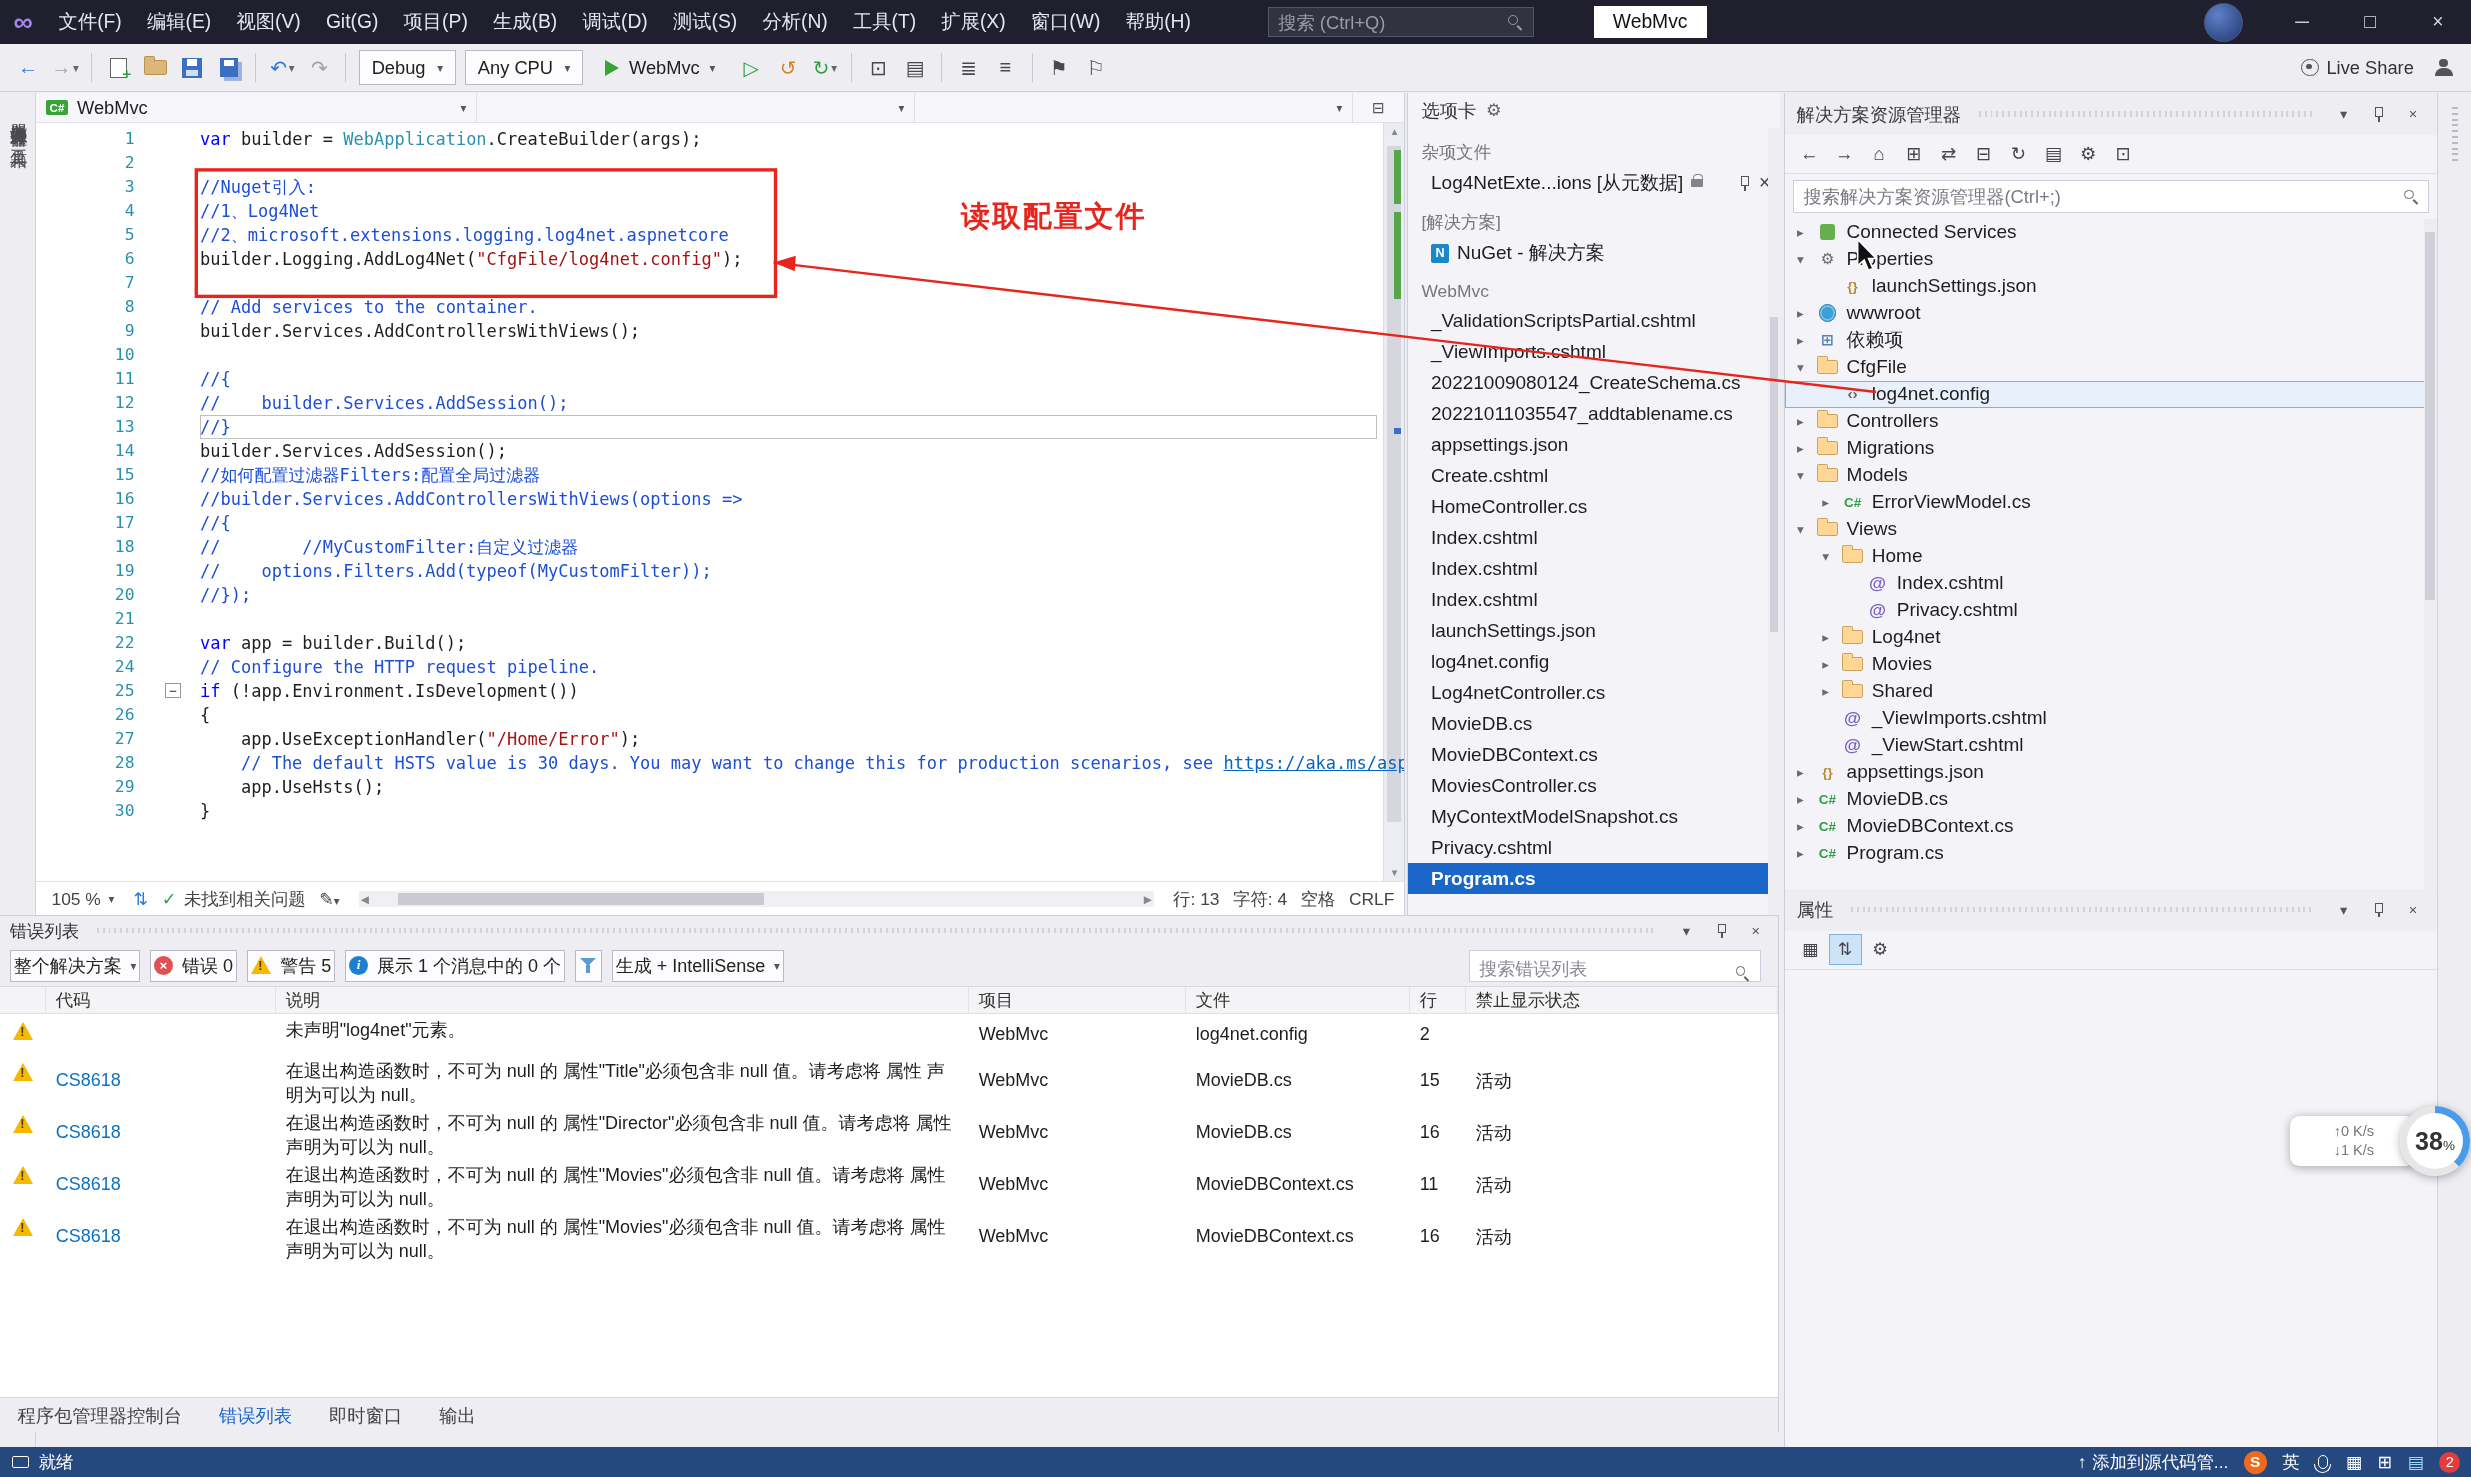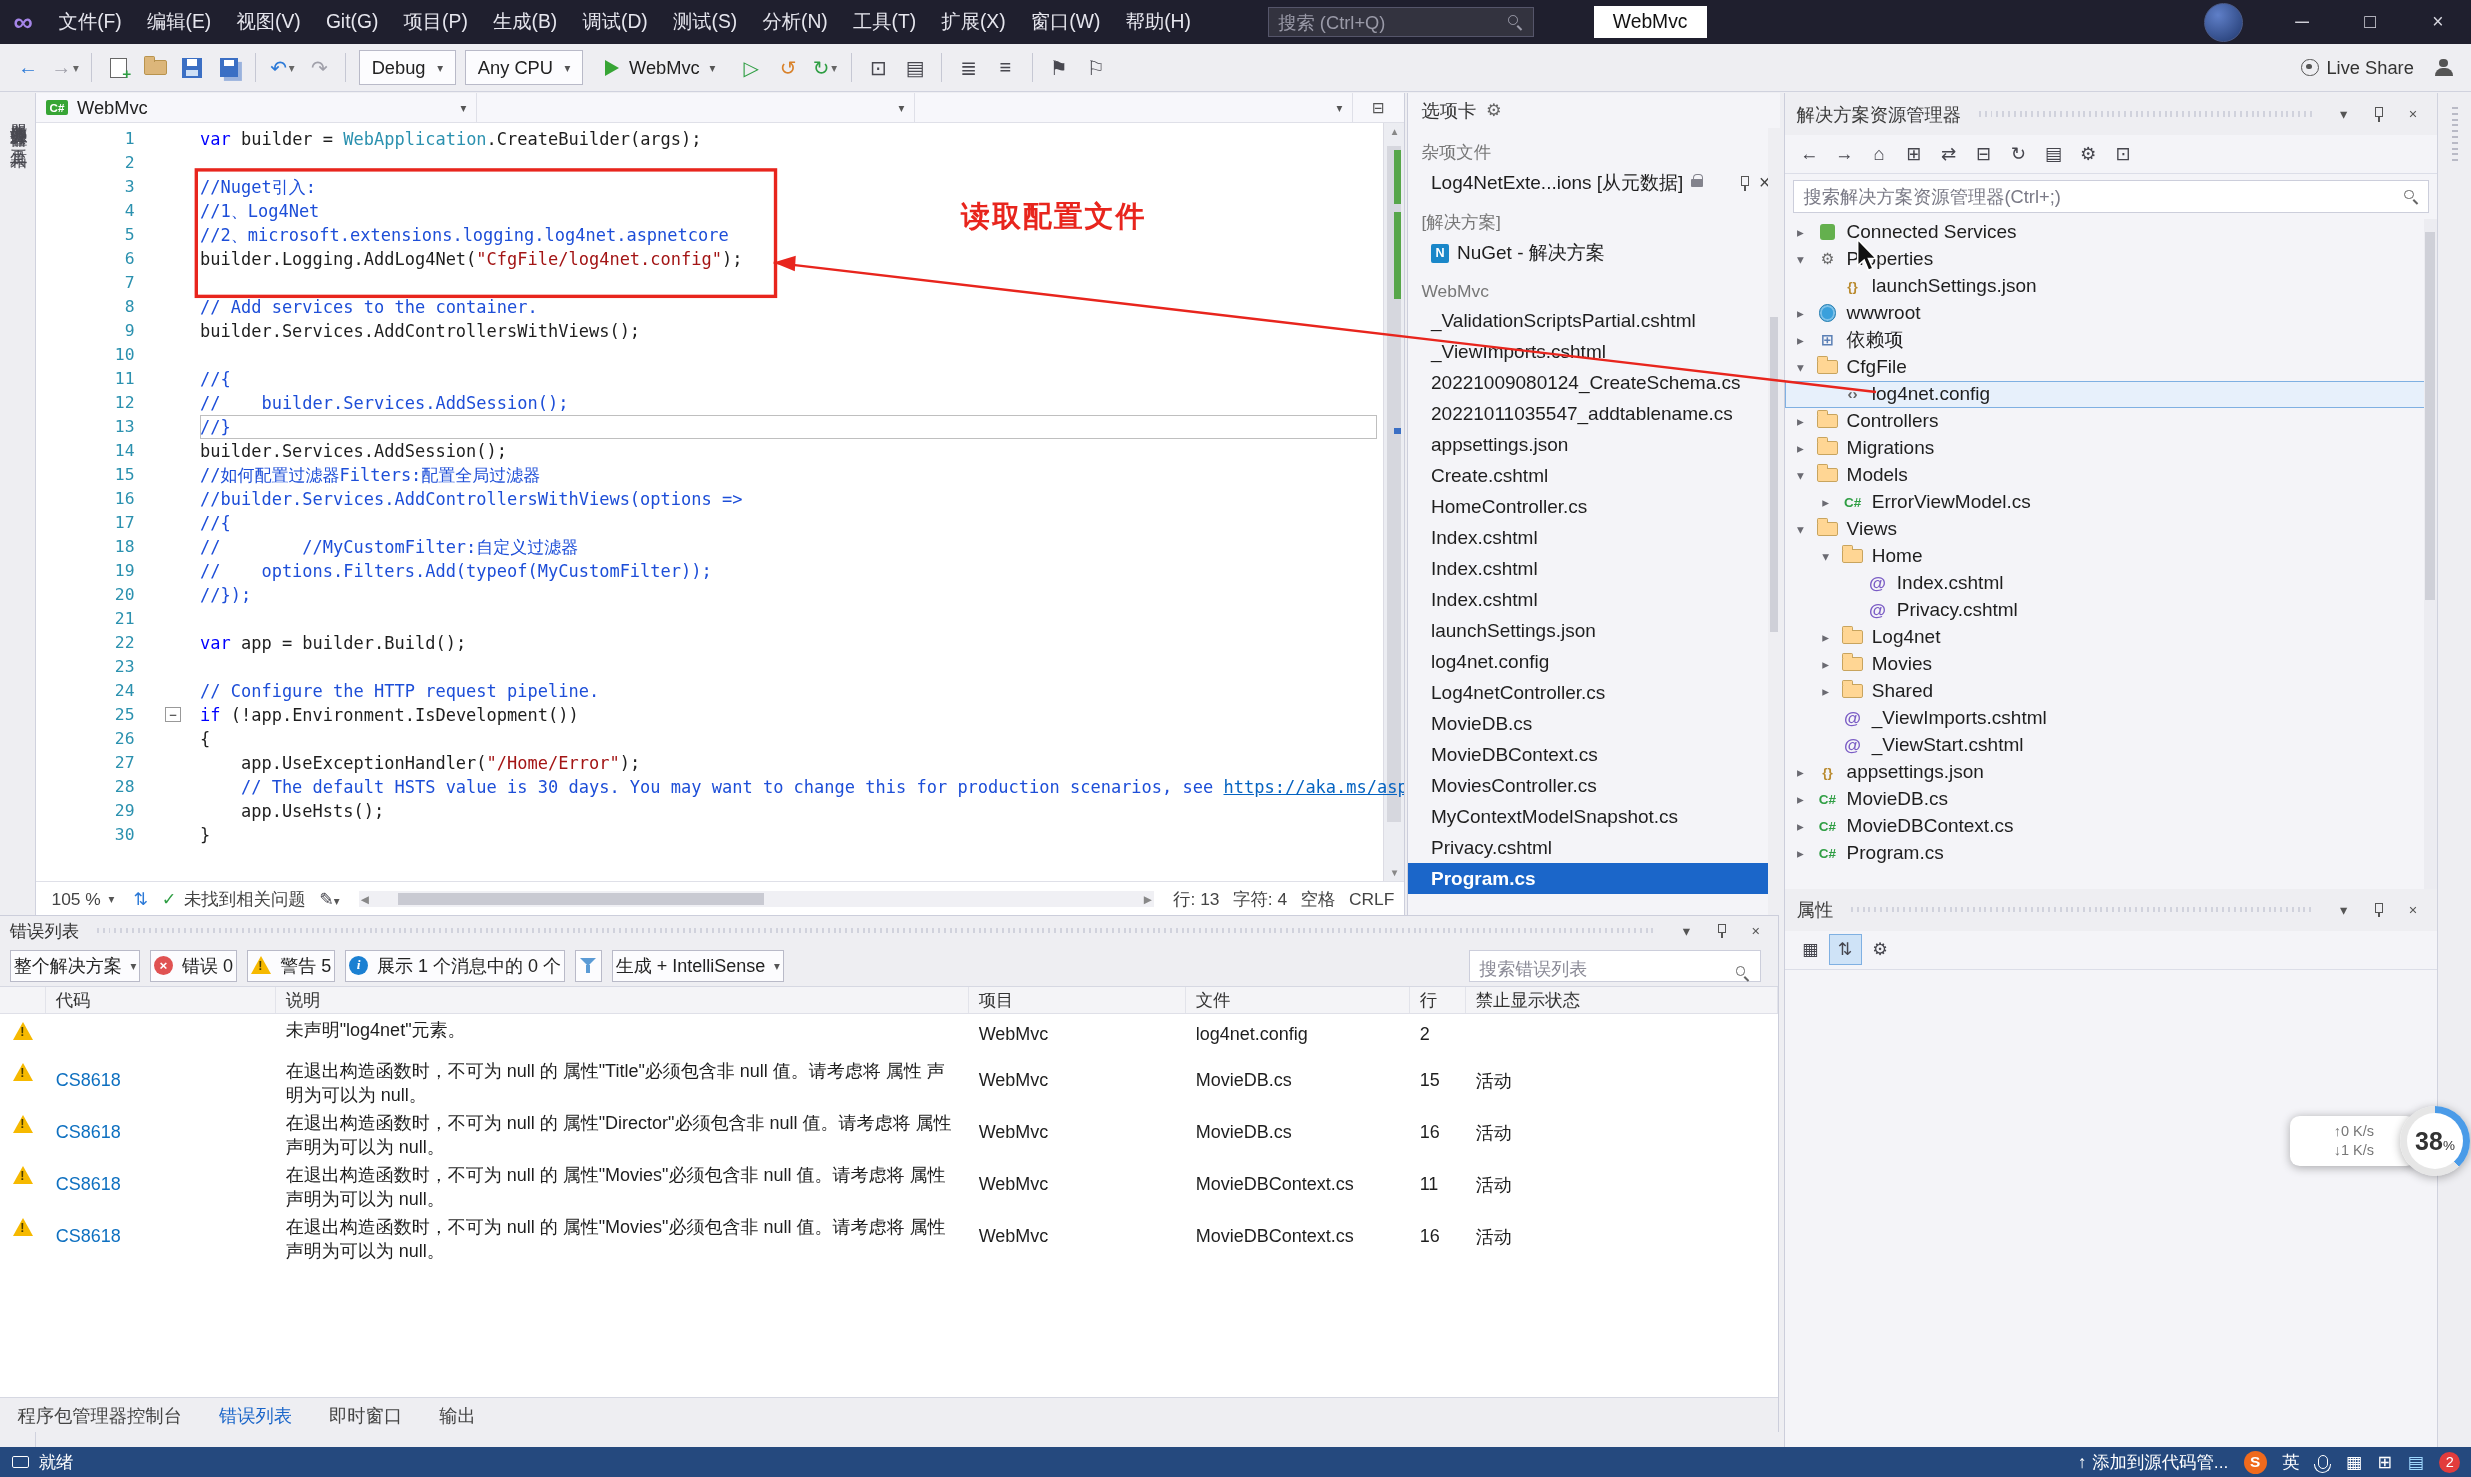--- a/index.html
+++ b/index.html
@@ -359,21 +359,20 @@
         <div class="code-line cur"><span class="ln">13</span><span class="fold"></span><span class="ct"><span class="cs-c">//}</span></span></div>
         <div class="code-line"><span class="ln">14</span><span class="fold"></span><span class="ct"><span class="cs-n">builder.Services.AddSession();</span></span></div>
         <div class="code-line"><span class="ln">15</span><span class="fold"></span><span class="ct"><span class="cs-c">//如何配置过滤器Filters:配置全局过滤器</span></span></div>
         <div class="code-line"><span class="ln">16</span><span class="fold"></span><span class="ct"><span class="cs-c">//builder.Services.AddControllersWithViews(options =&gt;</span></span></div>
         <div class="code-line"><span class="ln">17</span><span class="fold"></span><span class="ct"><span class="cs-c">//{</span></span></div>
         <div class="code-line"><span class="ln">18</span><span class="fold"></span><span class="ct"><span class="cs-c">//        //MyCustomFilter:自定义过滤器</span></span></div>
         <div class="code-line"><span class="ln">19</span><span class="fold"></span><span class="ct"><span class="cs-c">//    options.Filters.Add(typeof(MyCustomFilter));</span></span></div>
         <div class="code-line"><span class="ln">20</span><span class="fold"></span><span class="ct"><span class="cs-c">//});</span></span></div>
         <div class="code-line"><span class="ln">21</span><span class="fold"></span><span class="ct"></span></div>
         <div class="code-line"><span class="ln">22</span><span class="fold"></span><span class="ct"><span class="cs-k">var</span><span class="cs-n"> app = builder.Build();</span></span></div>
-        <div class="code-line"><span class="ln">23</span><span class="fold"></span><span class="ct"></span></div>
         <div class="code-line"><span class="ln">24</span><span class="fold"></span><span class="ct"><span class="cs-c">// Configure the HTTP request pipeline.</span></span></div>
         <div class="code-line"><span class="ln">25</span><span class="fold"><span class="foldbox">−</span></span><span class="ct"><span class="cs-k">if</span><span class="cs-n"> (!app.Environment.IsDevelopment())</span></span></div>
         <div class="code-line"><span class="ln">26</span><span class="fold"></span><span class="ct"><span class="cs-n">{</span></span></div>
         <div class="code-line"><span class="ln">27</span><span class="fold"></span><span class="ct"><span class="cs-n">    app.UseExceptionHandler(</span><span class="cs-s">"/Home/Error"</span><span class="cs-n">);</span></span></div>
         <div class="code-line"><span class="ln">28</span><span class="fold"></span><span class="ct"><span class="cs-c">    // The default HSTS value is 30 days. You may want to change this for production scenarios, see </span><span class="cs-l">https://aka.ms/asp</span></span></div>
         <div class="code-line"><span class="ln">29</span><span class="fold"></span><span class="ct"><span class="cs-n">    app.UseHsts();</span></span></div>
         <div class="code-line"><span class="ln">30</span><span class="fold"></span><span class="ct"><span class="cs-n">}</span></span></div>
         <div class="vscroll">
         <div class="varr" style="top:0;">▲</div>
         <div class="vthumb"></div>

